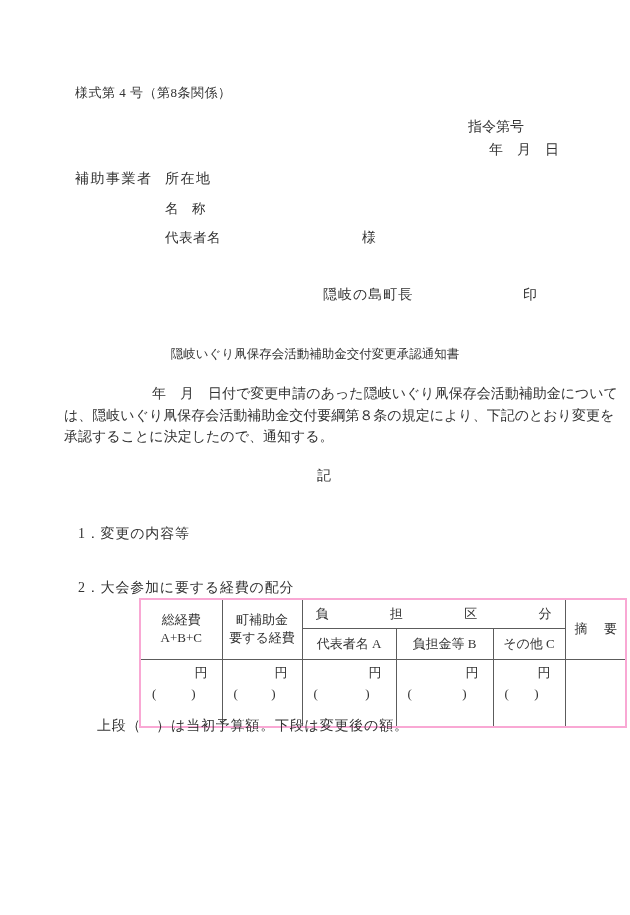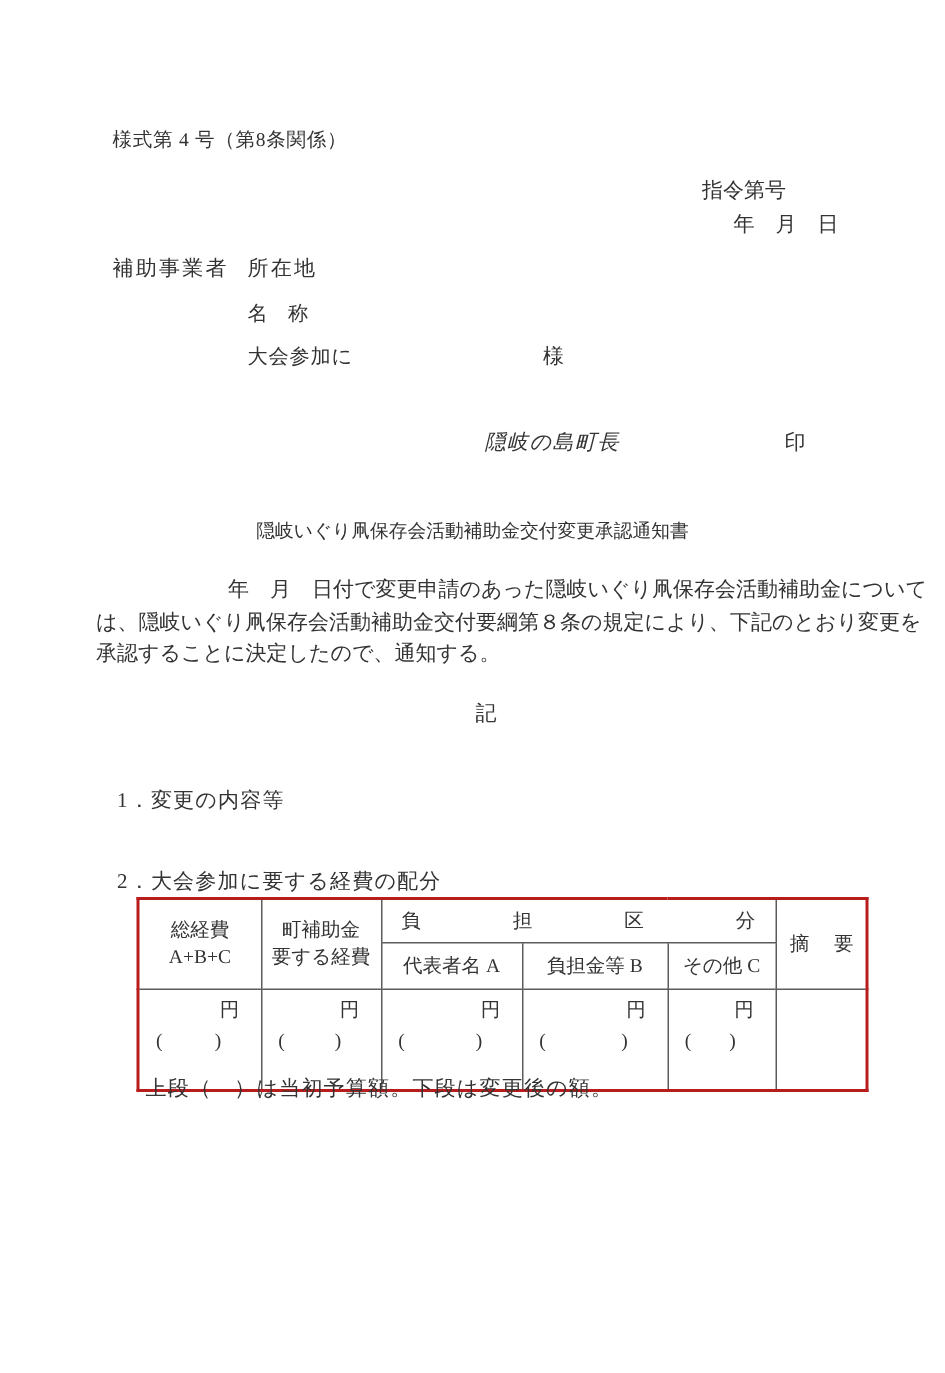--- a/index.html
+++ b/index.html
@@ -21,42 +21,43 @@
 
   .directive-line { left: 428px; top: 118px; width: 136px; display: flex; justify-content: center; font-size: 14px; }
   .date-line { left: 489px; top: 141px; width: 70px; display: flex; justify-content: space-between; font-size: 14px; }
 
   .party-label { left: 75px; top: 170px; font-size: 14px; letter-spacing: 1.5px; }
   .address-label { left: 165px; top: 170px; font-size: 14px; letter-spacing: 1.5px; }
   .name-label { left: 165px; top: 200px; font-size: 13.5px; }
   .rep-label { left: 165px; top: 229px; font-size: 13.5px; letter-spacing: 0.5px; }
   .honorific { left: 362px; top: 229px; font-size: 14px; }
 
-  .issuer-title { left: 323px; top: 286px; font-size: 14px; letter-spacing: 1px; font-style: italic; }
+  .issuer-title { left: 323px; top: 286px; font-size: 14px; letter-spacing: 1px; }
   .seal { left: 523px; top: 286px; font-size: 14px; }
 
   .doc-title { left: 0; top: 346px; width: 630px; text-align: center; font-size: 12.5px; }
 
   .body-paragraph { left: 64px; top: 383px; width: 507px; font-size: 14px; line-height: 21.7px; }
   .para-line { white-space: nowrap; }
   .para-line.indent { padding-left: 88px; }
 
   .ki-marker { left: 0; top: 467px; width: 630px; text-align: center; font-size: 14px; padding-left: 18px; }
 
   .item-1 { left: 78px; top: 525px; font-size: 14px; letter-spacing: 0.8px; }
   .item-2 { left: 78px; top: 579px; font-size: 14px; letter-spacing: 0.8px; }
 
   .cost-table { left: 91px; top: 598px; }
   table {
     border-collapse: collapse;
     table-layout: fixed;
     width: 486px;
     font-size: 13px;
     color: #333333;
-    border: 2px solid #b91c1c;
+    border: 2px solid #f9a8d4;
+    margin-left: 48px;
   }
   th, td {
     border: 1px solid #5c5c5c;
     font-weight: normal;
     text-align: center;
     vertical-align: middle;
     padding: 0;
     line-height: 18px;
   }
   tr.hdr-row-1 { height: 29px; }
@@ -86,21 +87,21 @@
 
   <div class="abs date-line">
     <span>年</span>
     <span>月</span>
     <span>日</span>
   </div>
 
   <div class="abs party-label">補助事業者</div>
   <div class="abs address-label">所在地</div>
   <div class="abs name-label">名　称</div>
-  <div class="abs rep-label">大会参加に</div>
+  <div class="abs rep-label">代表者名</div>
   <div class="abs honorific">様</div>
 
   <div class="abs issuer-title">隠岐の島町長</div>
   <div class="abs seal">印</div>
 
   <div class="abs doc-title">隠岐いぐり凧保存会活動補助金交付変更承認通知書</div>
 
   <div class="abs body-paragraph">
     <div class="para-line indent">年　月　日付で変更申請のあった隠岐いぐり凧保存会活動補助金について</div>
     <div class="para-line">は、隠岐いぐり凧保存会活動補助金交付要綱第８条の規定により、下記のとおり変更を</div>

